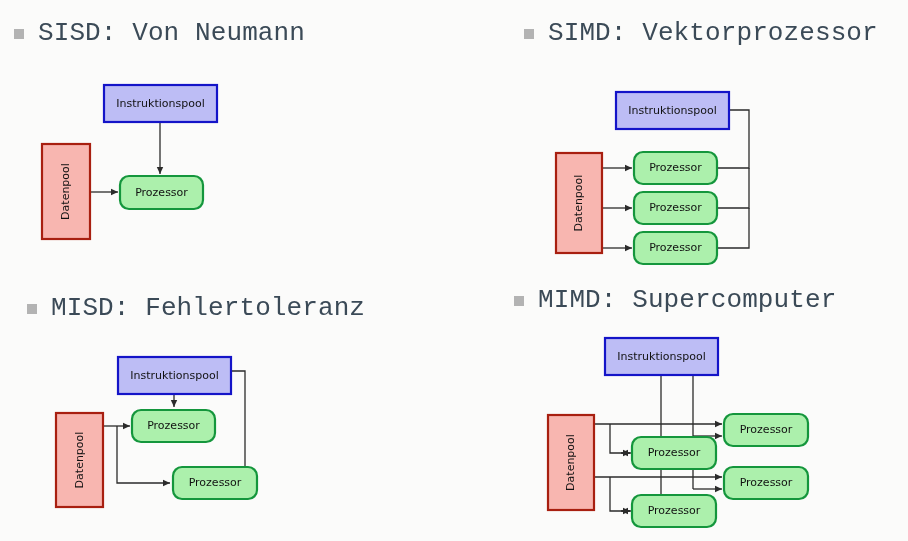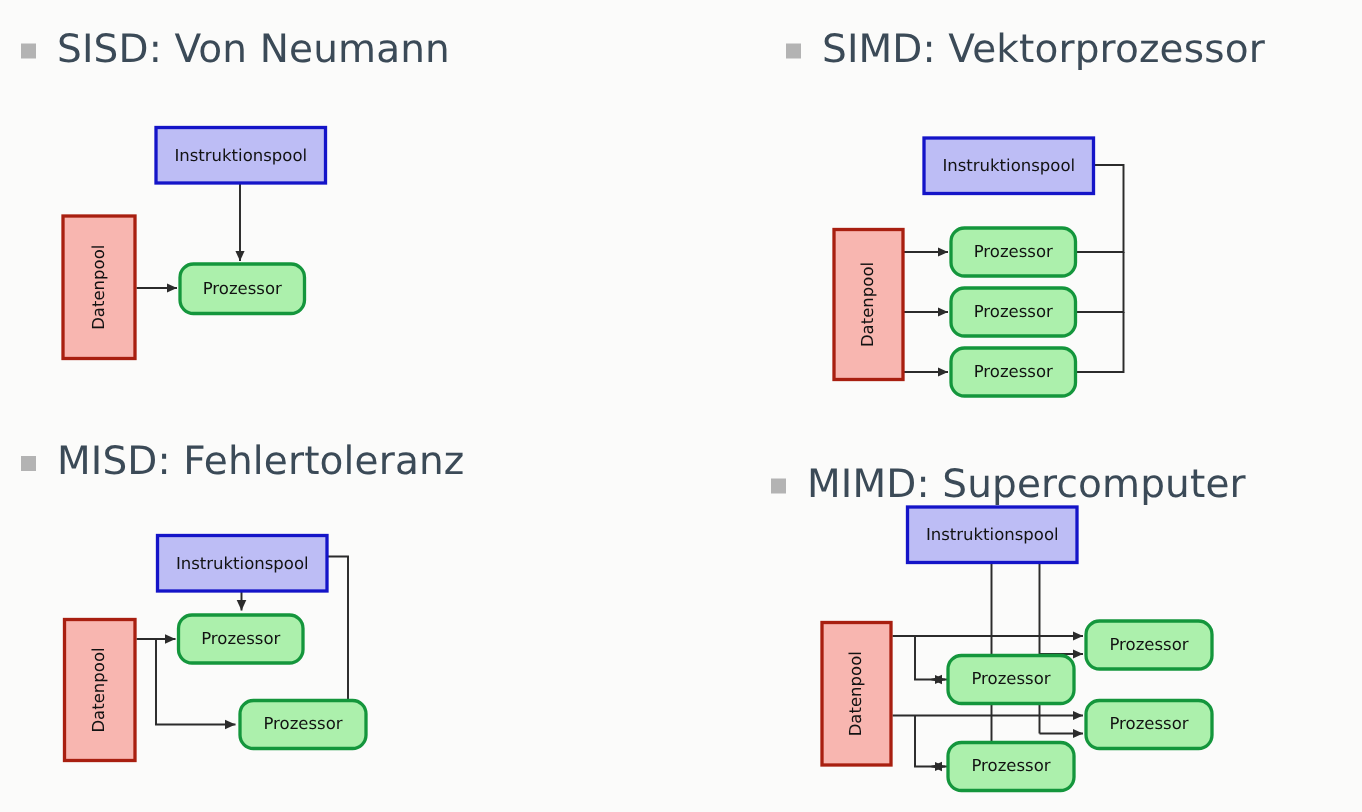--- a/index.html
+++ b/index.html
@@ -19,21 +19,21 @@
     inset: 0;
     background: #fbfbfa;
   }
   .quadrant {
     position: absolute;
     width: 454px;
     height: 270px;
   }
   .q-tl { left: 0;   top: 0; }
   .q-tr { left: 464px; top: 0; }
-  .q-bl { left: 0;   top: 271px; }
+  .q-bl { left: 13px;   top: 271px; }
   .q-br { left: 454px; top: 271px; }
 
   .heading {
     position: absolute;
     display: flex;
     align-items: center;
     gap: 14px;
     white-space: nowrap;
   }
   .bullet-square {
@@ -43,20 +43,21 @@
     flex: 0 0 auto;
     position: relative;
     top: 1px;
   }
   .heading-text {
     font-size: 26px;
     font-weight: 400;
     color: #3b4a57;
     letter-spacing: 0.1px;
     line-height: 1;
+    font-family: Liberation Mono, monospace;
   }
 
   .diagram {
     position: absolute;
     left: 0;
     top: 0;
     width: 454px;
     height: 270px;
     pointer-events: none;
   }
@@ -227,21 +228,21 @@
 
         <g>
           <rect class="proc-rect" x="160" y="196" width="84" height="32" rx="9" ry="9"></rect>
           <text class="box-label" x="202" y="212">Prozessor</text>
         </g>
       </svg>
     </div>
   </div>
 
   <div class="quadrant q-br">
-    <div class="heading" style="left:60px; top:39px;justify-content:center;">
+    <div class="heading" style="left:60px; top:16px;justify-content:center;">
       <span class="bullet-square"></span>
       <span class="heading-text">MIMD: Supercomputer</span>
     </div>
 
     <div class="diagram">
       <svg width="454" height="270" viewBox="0 0 454 270" xmlns="http://www.w3.org/2000/svg">
         <defs>
           <marker id="arrD" markerWidth="8" markerHeight="8" refX="7" refY="4" orient="auto" markerUnits="userSpaceOnUse">
             <path d="M0,0.8 L7,4 L0,7.2 z" fill="#2b2b2b"></path>
           </marker>

